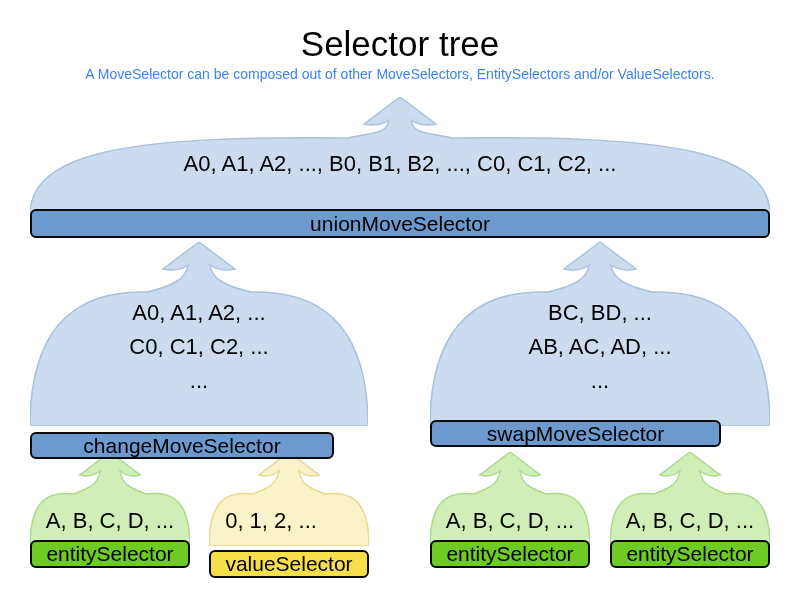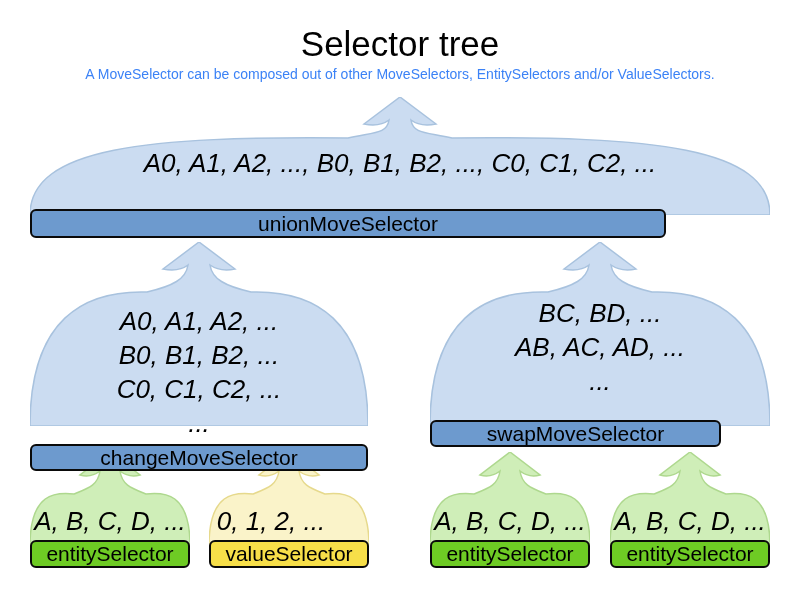--- a/index.html
+++ b/index.html
@@ -20,33 +20,33 @@
   .cloud path.blue{fill:var(--blue-fill);stroke:var(--blue-stroke);}
   .cloud path.green{fill:var(--green-fill);stroke:var(--green-stroke);}
   .cloud path.yellow{fill:var(--yellow-fill);stroke:var(--yellow-stroke);}
   .bar{
     position:absolute;z-index:2;box-sizing:border-box;
     border:2px solid var(--bar-border);border-radius:6px;
     text-align:center;font-size:21px;display:flex;align-items:center;justify-content:center;
   }
   .bar.blue{background:var(--blue-bar);}
   .bar.green{background:var(--green-bar);}
-  .bar.yellow{background:var(--yellow-bar);}
+  .bar.yellow{background:var(--yellow-bar);margin-top:10px;}
   .cloud-text{
-    position:absolute;z-index:2;text-align:center;font-size:26px;line-height:34px;color:#000;font-style:italic;
+    position:absolute;z-index:2;text-align:center;font-size:22px;line-height:34px;color:#000;
   }
   .ct-union{left:30px;top:147px;width:740px;line-height:33px;}
-  .ct-change{left:30px;top:304px;width:338px;}
+  .ct-change{left:30px;top:296px;width:338px;}
   .ct-swap{left:430px;top:296px;width:340px;}
   .ct-e1{left:30px;top:504px;width:160px;}
   .ct-v1{left:191px;top:504px;width:160px;}
   .ct-e2{left:430px;top:504px;width:160px;}
   .ct-e3{left:610px;top:504px;width:160px;}
-  .bar-union{left:30px;top:209px;width:636px;height:29px;}
-  .bar-change{left:30px;top:444px;width:338px;height:27px;}
+  .bar-union{left:30px;top:209px;width:740px;height:29px;}
+  .bar-change{left:30px;top:432px;width:304px;height:27px;}
   .bar-swap{left:430px;top:420px;width:291px;height:27px;}
   .bar-e1{left:30px;top:540px;width:160px;height:28px;}
   .bar-v1{left:209px;top:540px;width:160px;height:28px;}
   .bar-e2{left:430px;top:540px;width:160px;height:28px;}
   .bar-e3{left:610px;top:540px;width:160px;height:28px;}
   .svg-union{left:30px;top:97px;}
   .svg-change{left:30px;top:242px;}
   .svg-swap{left:430px;top:242px;}
   .svg-e1{left:30px;top:452px;}
   .svg-v1{left:209px;top:452px;}
@@ -69,21 +69,20 @@
   </div>
   <div class="bar blue bar-union">
     <span>unionMoveSelector</span>
   </div>
 
   <svg class="cloud svg-change" width="338" height="184" viewBox="0 0 338 184">
     <path class="blue" d="M 0 184 C 0 77, 54 48, 117 50 C 143 44, 156 37, 158 23 Q 149 30, 133 27 L 169 0 L 205 27 Q 190 30, 180 23 C 182 37, 195 44, 221 50 C 284 48, 338 77, 338 184 Z"></path>
   </svg>
   <div class="cloud-text ct-change">
     <div>A0, A1, A2, ...</div>
-    <div>B0, B1, B2, ...</div>
     <div>C0, C1, C2, ...</div>
     <div>...</div>
   </div>
   <div class="bar blue bar-change">
     <span>changeMoveSelector</span>
   </div>
 
   <svg class="cloud svg-swap" width="340" height="184" viewBox="0 0 340 184">
     <path class="blue" d="M 0 184 C 0 77, 54 48, 118 50 C 144 44, 157 37, 159 23 Q 150 30, 134 27 L 170 0 L 206 27 Q 191 30, 181 23 C 183 37, 196 44, 222 50 C 286 48, 340 77, 340 184 Z"></path>
   </svg>

